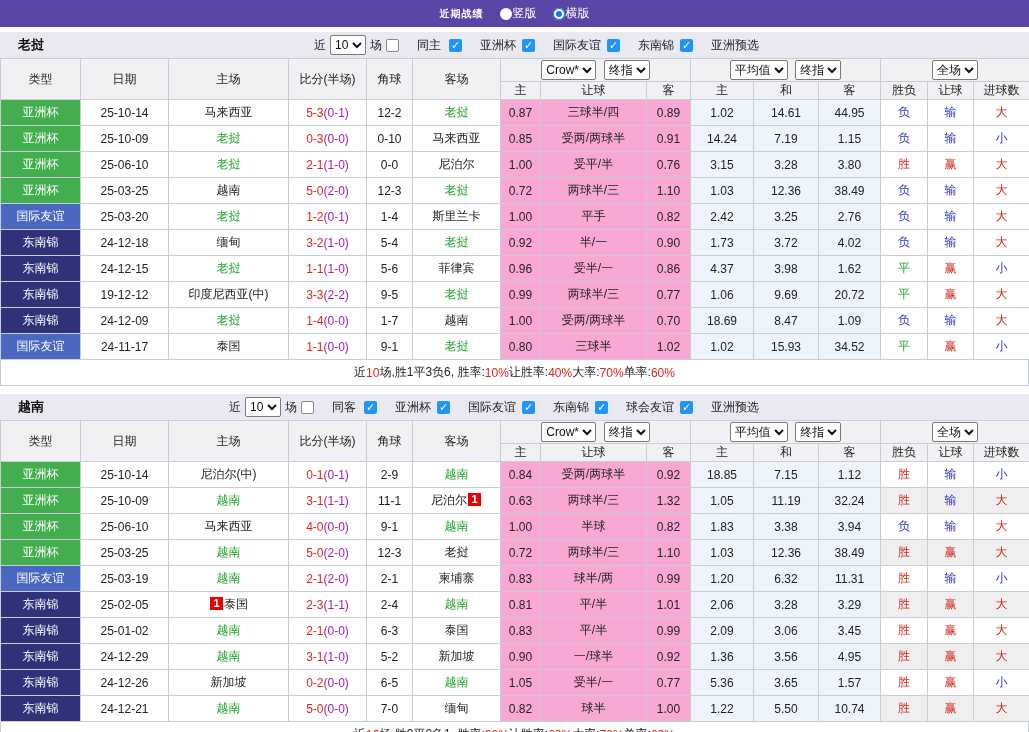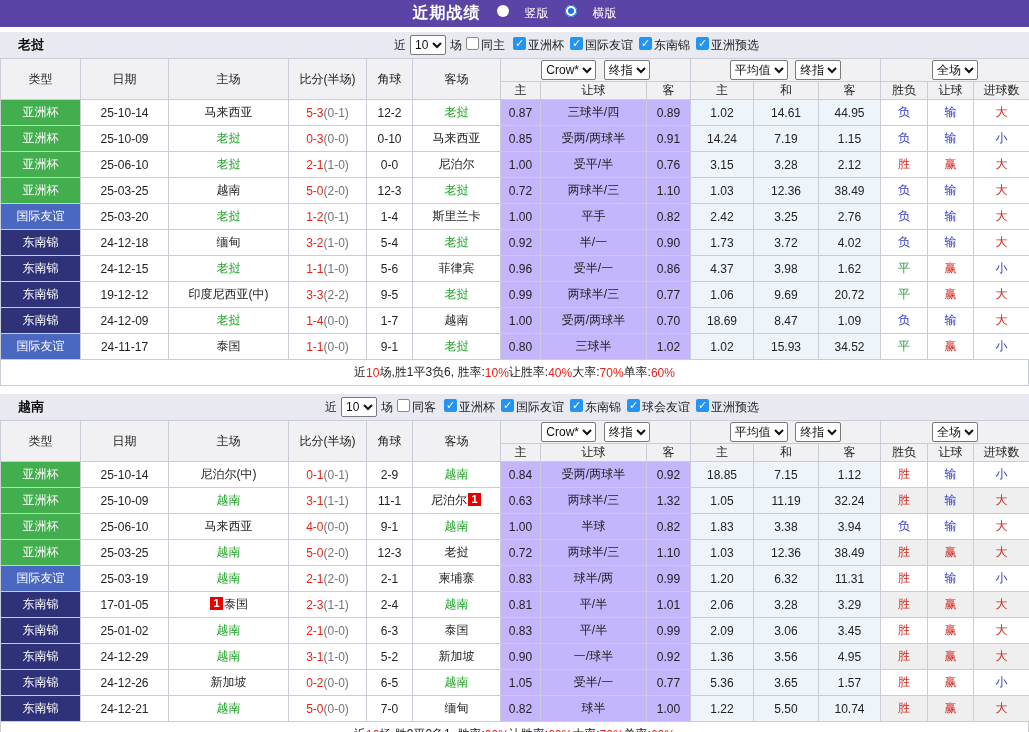--- a/index.html
+++ b/index.html
@@ -1,50 +1,50 @@
 <!DOCTYPE html>
 <html><head>
 <meta charset="utf-8">
 <style>
   html,body{margin:0;padding:0;background:#fff}
   body{width:1029px;font-family:"Liberation Sans","DejaVu Sans",sans-serif;font-size:12px;color:#222}
   
   .topbar{height:27px;background:#5a44a5;display:flex;align-items:center;justify-content:center;gap:16px}
-  .topbar .title{color:#fff;font-weight:bold;font-size:16px;letter-spacing:1px}
-  .radio-opt{display:inline-flex;align-items:flex-start;gap:16px;color:#fff;cursor:pointer}
+  .topbar .title{color:#fff;font-weight:bold;font-size:10px;letter-spacing:1px}
+  .radio-opt{display:inline-flex;align-items:center;gap:1px;color:#fff;cursor:pointer}
   .radio{width:12px;height:12px;border-radius:50%;background:#fff;display:inline-block;position:relative;box-sizing:border-box}
   .radio.sel{box-shadow:inset 0 0 0 1px #1a73e8}
   .radio.sel::after{content:"";position:absolute;left:3px;top:3px;width:6px;height:6px;border-radius:50%;background:#1a73e8}
   .gap-top{height:5px}
   .gap-mid{height:8px}
   
   .ctrlbar{height:26px;background:#e8e9f1;display:flex;align-items:center}
   .team{font-weight:bold;margin-left:18px;font-size:13px;color:#111}
   .ctrl-right{margin-left:auto;margin-right:270px;display:flex;align-items:center;gap:4px;white-space:nowrap}
   select{font-size:12px;height:20px;border:1px solid #7a7a7a;background:#fff;border-radius:2px;color:#111}
-  .cb{display:inline-flex;gap:2px;cursor:pointer}
+  .cb{display:inline-flex;align-items:center;gap:18px;cursor:pointer}
   .cb .box{width:13px;height:13px;box-sizing:border-box;flex:0 0 13px}
   .box.off{background:#fff;border:1px solid #8a8a8a;border-radius:2px}
   .box.on{background:#2494f2;border-radius:2px;color:#fff;font-size:11px;font-weight:bold;line-height:13px;text-align:center}
   .filters{display:inline-flex;align-items:center;gap:6px;margin-left:4px}
   
   table{border-collapse:collapse;table-layout:fixed;width:1029px}
   th,td{border:1px solid #c9cdd7;text-align:center;padding:0;overflow:hidden;white-space:nowrap}
   thead th{background:#f1f1f3;font-weight:normal;color:#222}
   tr.hA th{height:22px}
   tr.hA select{margin:0 2px}
   tr.hB th{height:15px;font-size:12px}
   tbody td{height:25px;background:#fff}
   td.type{color:#fff}
-  td.let{background:#c4b5fd}
+  td.let{background:#f9a8d4}
   td.euro{background:#edf4fa}
   td.res.stripe{background:#efefef}
   .hl{color:#22a329}
   .score-g{color:#e3231a}
-  .score-h{color:#737373}
+  .score-h{color:#a21caf}
   .t-red{color:#d2281e}
   .t-blue{color:#3138c2}
   .t-green{color:#2f9e3c}
   .card{display:inline-block;min-width:11px;height:13px;background:#e60000;color:#fff;font-size:11px;font-weight:bold;line-height:13px;padding:0 1px;vertical-align:1px;margin:0 1px}
   .summary{height:25px;border:1px solid #c9cdd7;border-top:none;display:flex;align-items:center;justify-content:center;font-size:12px;color:#222}
   .summary .red{color:#e3231a}
 </style>
 </head>
 <body>
 
@@ -183,21 +183,21 @@
           <td>25-06-10</td>
           <td><span class="hl">老挝</span></td>
           <td><span class="score-g">2-1</span><span class="score-h">(1-0)</span></td>
           <td>0-0</td>
           <td><span>尼泊尔</span></td>
           <td class="let">1.00</td>
           <td class="let">受平/半</td>
           <td class="let">0.76</td>
           <td class="euro">3.15</td>
           <td class="euro">3.28</td>
-          <td class="euro">2.12</td>
+          <td class="euro">3.80</td>
           <td class="res t-red">胜</td>
           <td class="res t-red">赢</td>
           <td class="res t-red">大</td>
         </tr>
         <tr>
           <td class="type" style="background: rgb(67, 174, 78);">亚洲杯</td>
           <td>25-03-25</td>
           <td><span>越南</span></td>
           <td><span class="score-g">5-0</span><span class="score-h">(2-0)</span></td>
           <td>12-3</td>
@@ -498,21 +498,21 @@
           <td class="let">0.99</td>
           <td class="euro">1.20</td>
           <td class="euro">6.32</td>
           <td class="euro">11.31</td>
           <td class="res t-red">胜</td>
           <td class="res t-blue">输</td>
           <td class="res t-blue">小</td>
         </tr>
         <tr>
           <td class="type" style="background: rgb(47, 50, 120);">东南锦</td>
-          <td>17-01-05</td>
+          <td>25-02-05</td>
           <td><span class="card">1</span><span>泰国</span></td>
           <td><span class="score-g">2-3</span><span class="score-h">(1-1)</span></td>
           <td>2-4</td>
           <td><span class="hl">越南</span></td>
           <td class="let">0.81</td>
           <td class="let">平/半</td>
           <td class="let">1.01</td>
           <td class="euro">2.06</td>
           <td class="euro">3.28</td>
           <td class="euro">3.29</td>

